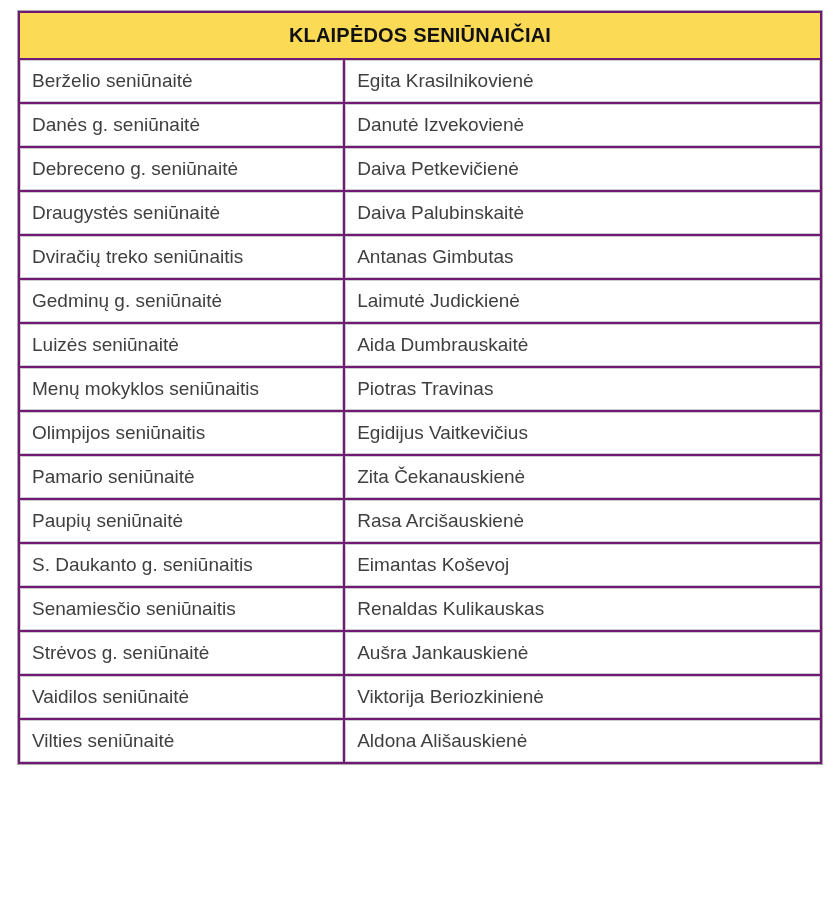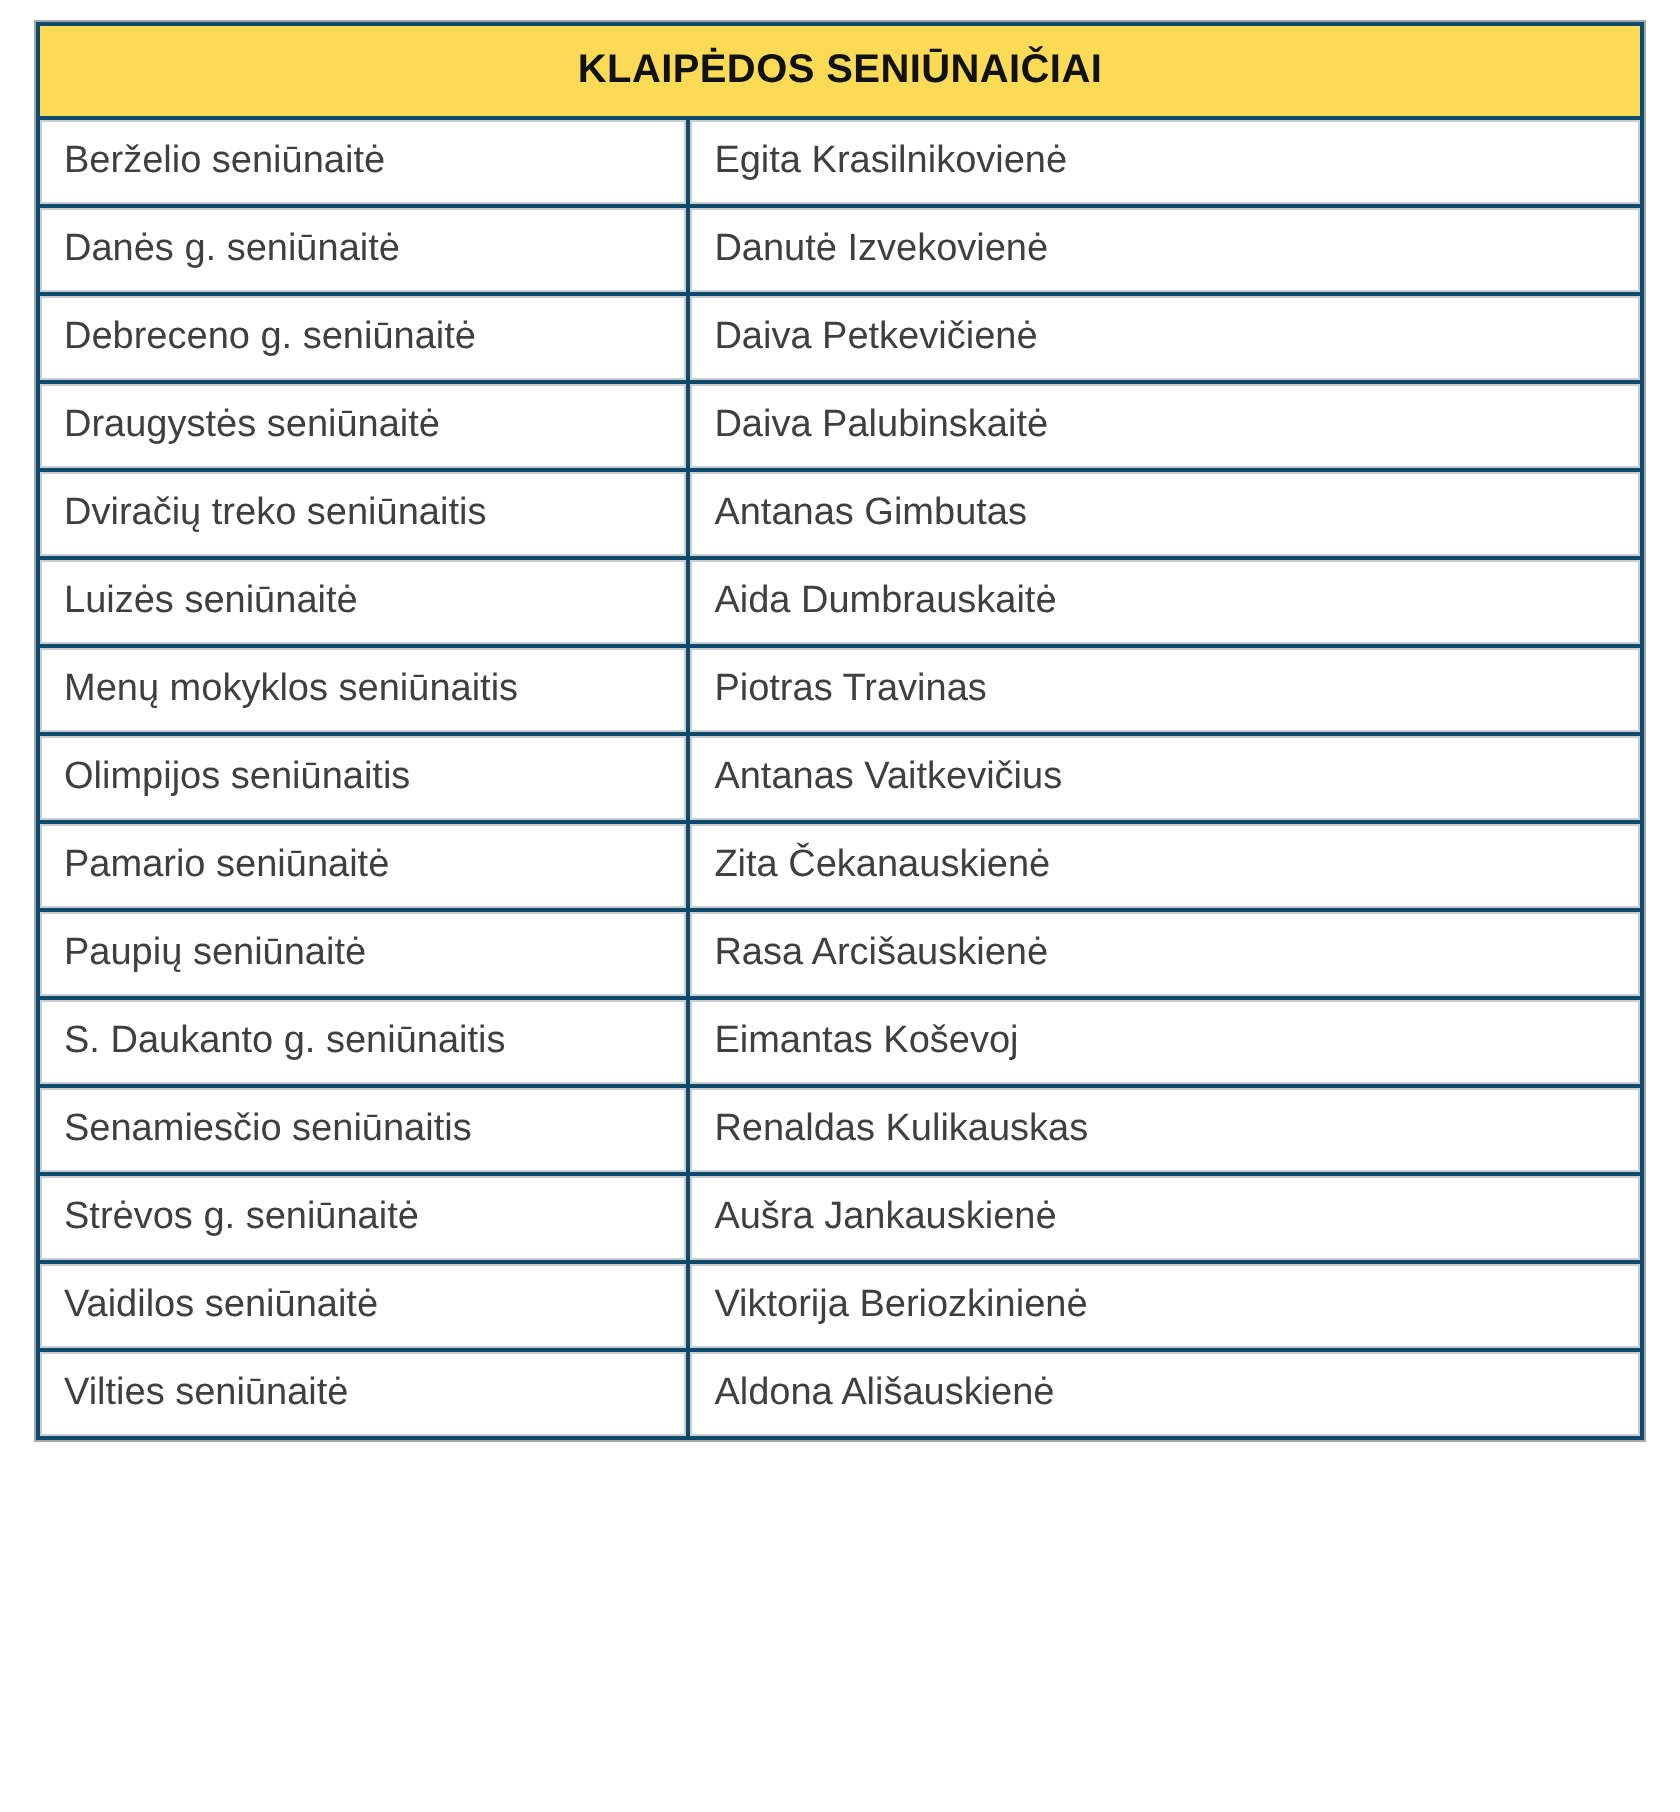--- a/index.html
+++ b/index.html
@@ -11,21 +11,21 @@
   }
   .page {
     width: 840px;
     padding: 10px 17px 18px 17px;
   }
   table.roster {
     width: 806px;
     border-collapse: separate;
     border-spacing: 2px;
     border: 1px solid var(--table-border, #a8a8a8);
-    background: #0c4a6e;
+    background: #701a75;
   }
   table.roster th.title-cell {
     background: var(--header-bg, #fbda55);
     color: var(--header-text, #111111);
     font-size: 20px;
     font-weight: bold;
     text-align: center;
     padding: 10px 8px;
     letter-spacing: 0.2px;
     border: 1px solid var(--header-bg, #fbda55);
@@ -68,30 +68,34 @@
       </tr>
       <tr>
         <td class="pos-cell">Draugystės seniūnaitė</td>
         <td class="name-cell">Daiva Palubinskaitė</td>
       </tr>
       <tr>
         <td class="pos-cell">Dviračių treko seniūnaitis</td>
         <td class="name-cell">Antanas Gimbutas</td>
       </tr>
       <tr>
+        <td class="pos-cell">Gedminų g. seniūnaitė</td>
+        <td class="name-cell">Laimutė Judickienė</td>
+      </tr>
+      <tr>
         <td class="pos-cell">Luizės seniūnaitė</td>
         <td class="name-cell">Aida Dumbrauskaitė</td>
       </tr>
       <tr>
         <td class="pos-cell">Menų mokyklos seniūnaitis</td>
         <td class="name-cell">Piotras Travinas</td>
       </tr>
       <tr>
         <td class="pos-cell">Olimpijos seniūnaitis</td>
-        <td class="name-cell">Antanas Vaitkevičius</td>
+        <td class="name-cell">Egidijus Vaitkevičius</td>
       </tr>
       <tr>
         <td class="pos-cell">Pamario seniūnaitė</td>
         <td class="name-cell">Zita Čekanauskienė</td>
       </tr>
       <tr>
         <td class="pos-cell">Paupių seniūnaitė</td>
         <td class="name-cell">Rasa Arcišauskienė</td>
       </tr>
       <tr>

